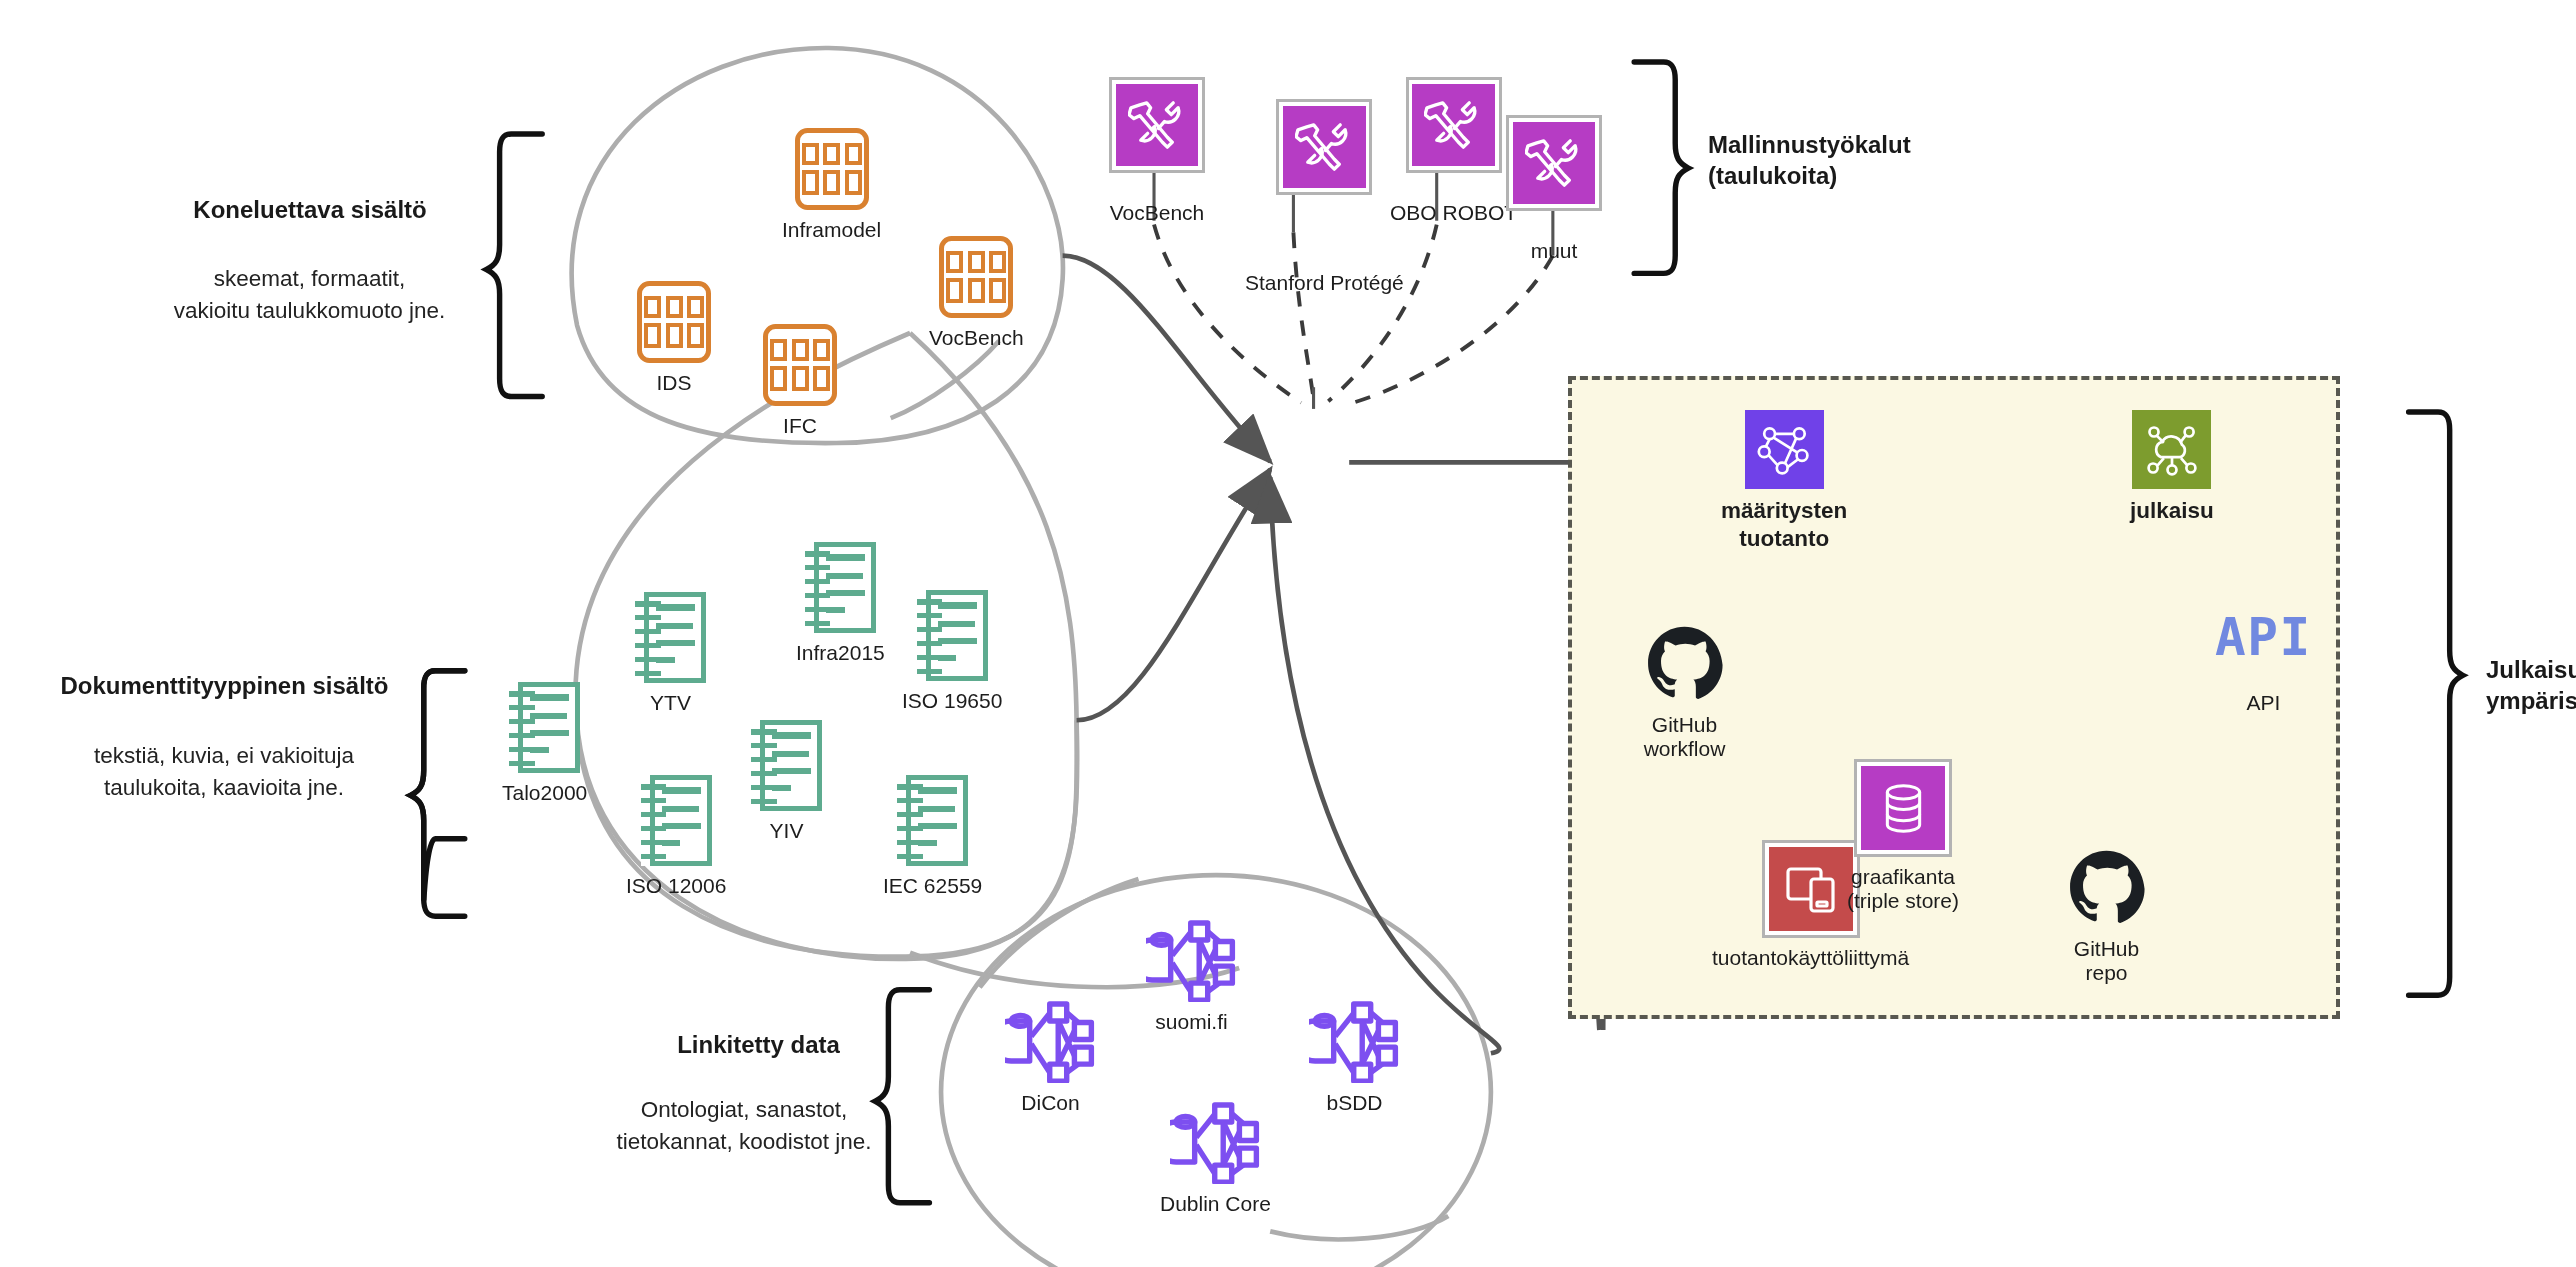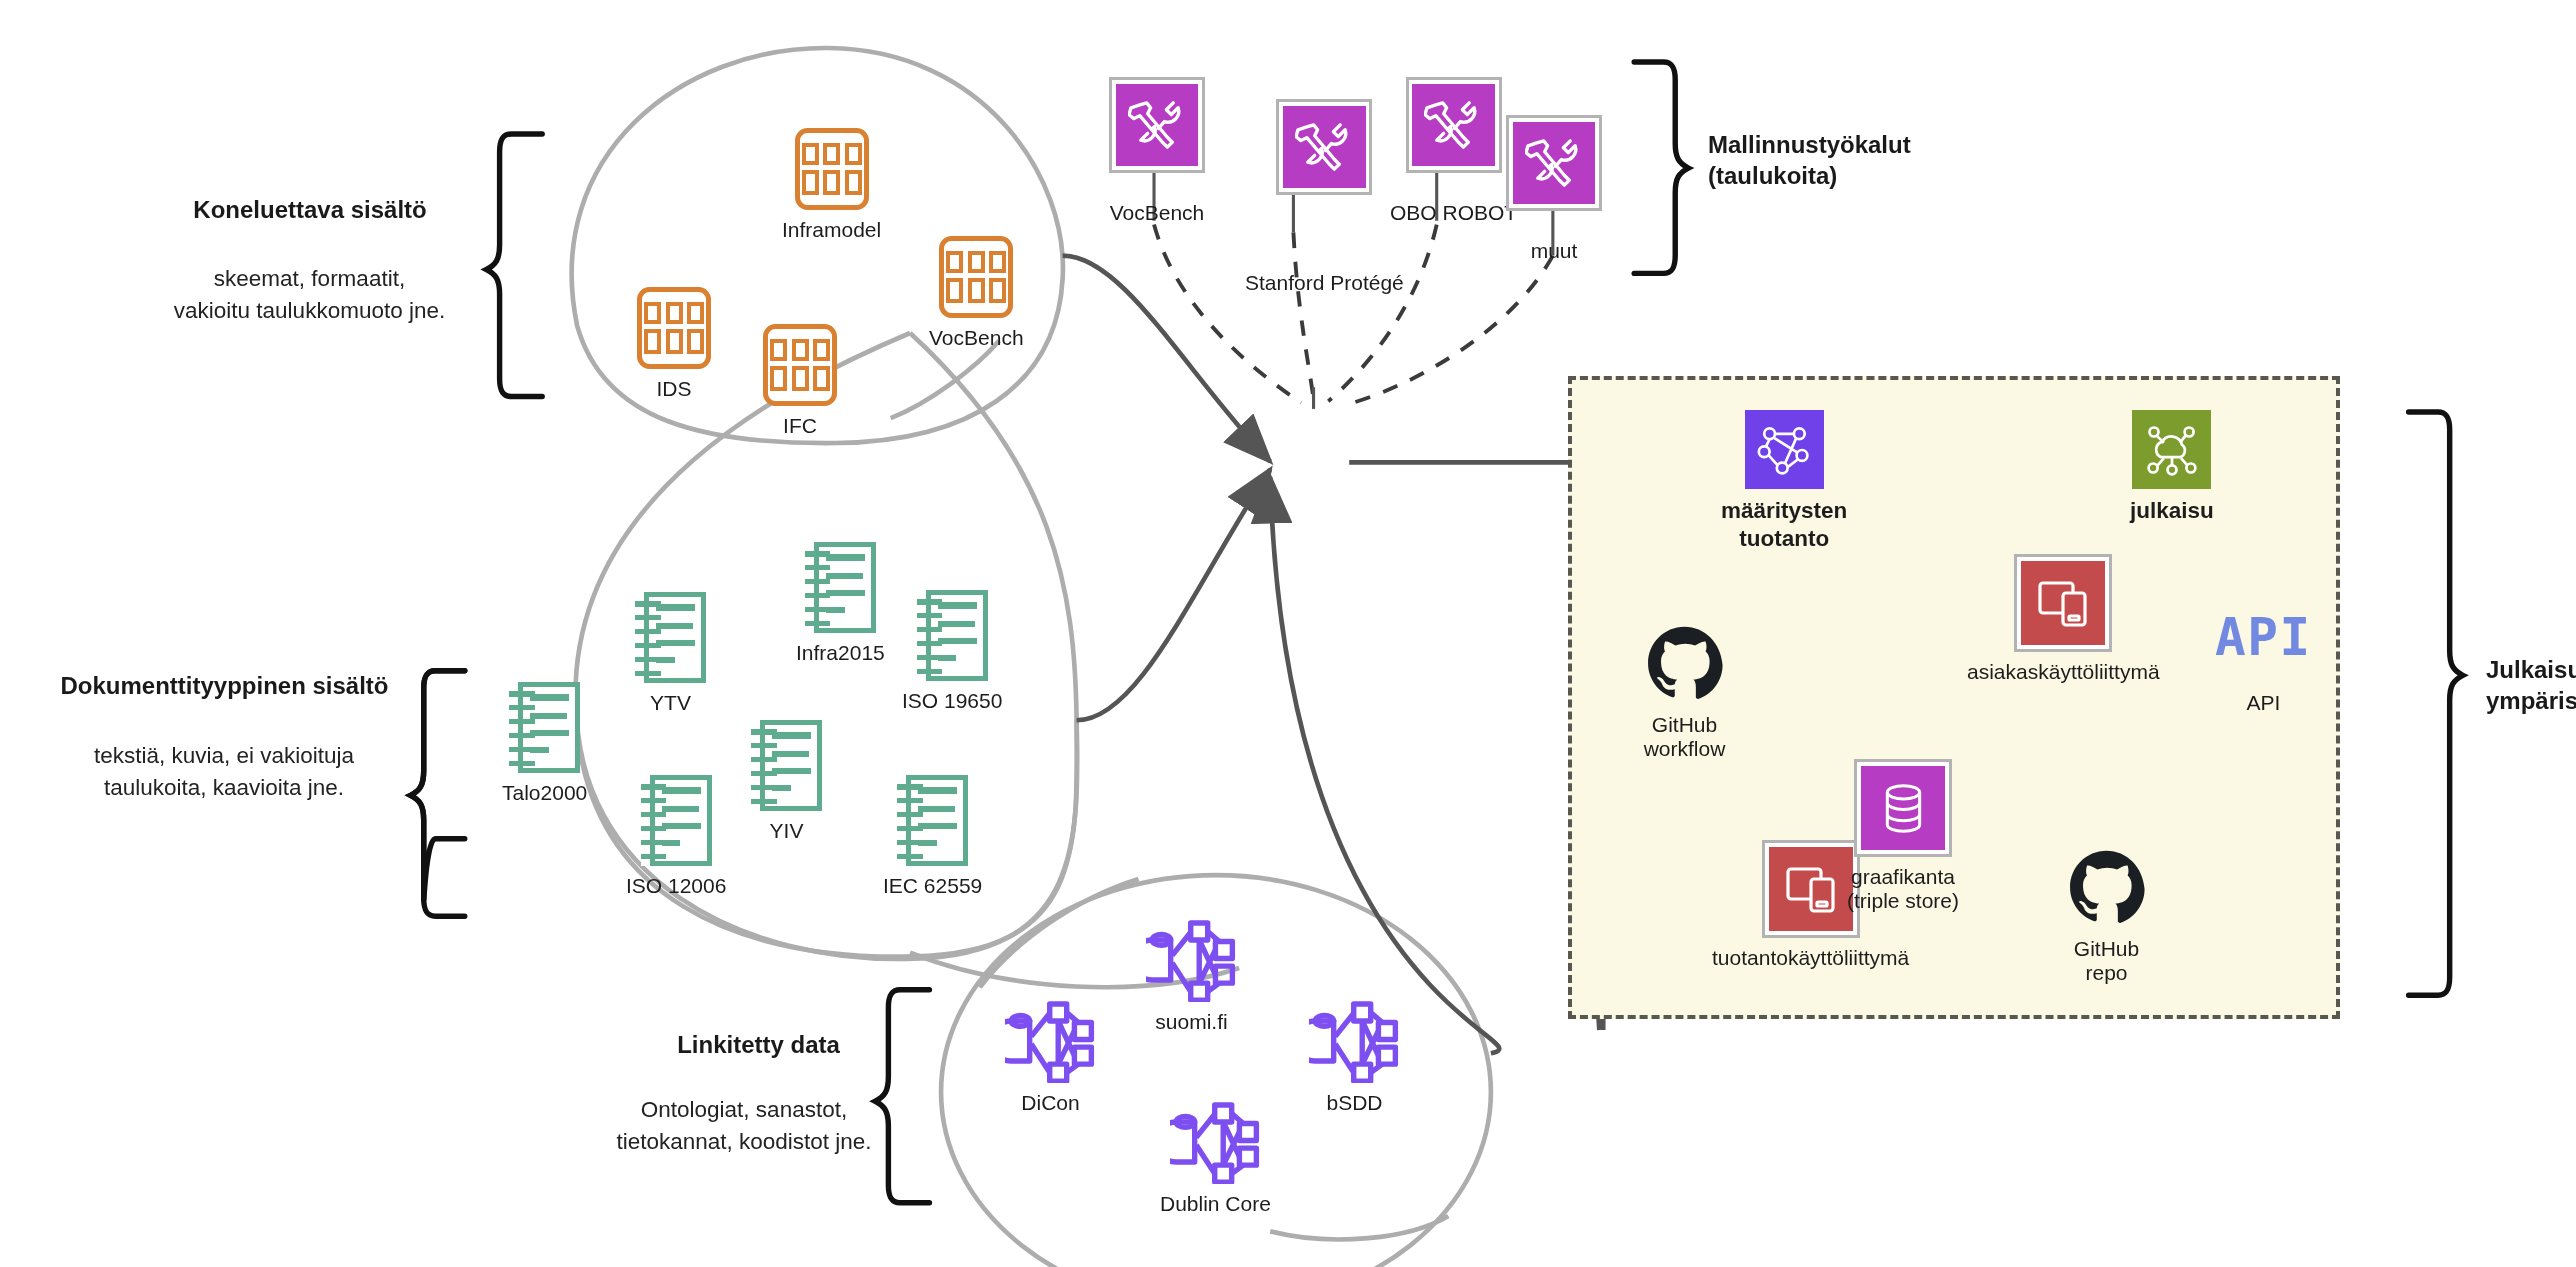--- a/index.html
+++ b/index.html
@@ -163,21 +163,21 @@
         </div>
       <div class="row">
           <div class="cell" style="width:17px;height:25px;"></div>
           <div class="cell" style="width:17px;height:25px;"></div>
           <div class="cell" style="width:17px;height:25px;"></div>
         </div>
     </div>
     <div class="cap sm">VocBench</div>
   </div>
 
-  <div class="node" style="left:637px;top:287px;">
+  <div class="node" style="left:637px;top:281px;">
     <div class="tbl" style="width:74px;height:82px;">
       <div class="row">
           <div class="cell" style="width:17px;height:22px;"></div>
           <div class="cell" style="width:17px;height:22px;"></div>
           <div class="cell" style="width:17px;height:22px;"></div>
         </div>
       <div class="row">
           <div class="cell" style="width:17px;height:25px;"></div>
           <div class="cell" style="width:17px;height:25px;"></div>
           <div class="cell" style="width:17px;height:25px;"></div>
@@ -520,34 +520,20 @@
           <path d="M13,13 v34 a17,7 0 0 0 34,0 v-34"></path>
           <path d="M13,24 a17,7 0 0 0 34,0 M13,36 a17,7 0 0 0 34,0"></path>
         </g>
           </svg>
       </div>
     </div>
     <div class="cap sm" style="white-space:pre-line;">graafikanta
 (triple store)</div>
   </div>
 
-  <div class="node" style="left:1967px;top:554px;">
-    <div class="tile framed" style="width:98px;height:98px;">
-      <div class="fill" style="background:#c44b4b;">
-        <svg width="60" height="60" viewBox="0 0 60 60">
-            <g fill="none" stroke="#fff" stroke-width="3.2" stroke-linejoin="round">
-          <rect x="7" y="10" width="33" height="30" rx="3"></rect>
-          <rect x="30" y="20" width="22" height="32" rx="3" fill="#c44b4b"></rect>
-          <rect x="36" y="43" width="10" height="4" rx="1"></rect>
-        </g>
-          </svg>
-      </div>
-    </div>
-    <div class="cap sm">asiakaskäyttöliittymä</div>
-  </div>
 
   <div class="node" style="left:2215px;top:612px;">
     <div class="apilogo" style="font-size:51px;line-height:1;">API</div>
     <div class="cap sm" style="margin-top:28px;">API</div>
   </div>
 
   <div class="node" style="left:2064px;top:844px;">
     <div style="width:85px;height:85px;display:flex;align-items:center;justify-content:center;">
       <svg width="81" height="81" viewBox="0 0 100 100">
         <path fill="#1b1f23" d="M50,6 C25,6 5,26 5,51 c0,20 13,36 30,42 c2,0 3,-1 3,-2 v-8 c-12,3 -15,-5 -15,-5 c-2,-5 -5,-7 -5,-7 c-4,-3 0,-3 0,-3 c4,0 7,5 7,5 c4,7 11,5 13,4 c0,-3 2,-5 3,-6 c-10,-1 -20,-5 -20,-23 c0,-5 2,-9 5,-12 c-1,-1 -2,-6 0,-12 c0,0 4,-1 13,5 c4,-1 8,-2 12,-2 c4,0 8,1 12,2 c9,-6 13,-5 13,-5 c2,6 1,11 0,12 c3,3 5,7 5,12 c0,18 -10,22 -20,23 c2,2 3,5 3,9 v13 c0,1 1,2 3,2 c17,-6 30,-22 30,-42 C95,26 75,6 50,6 z"></path>

